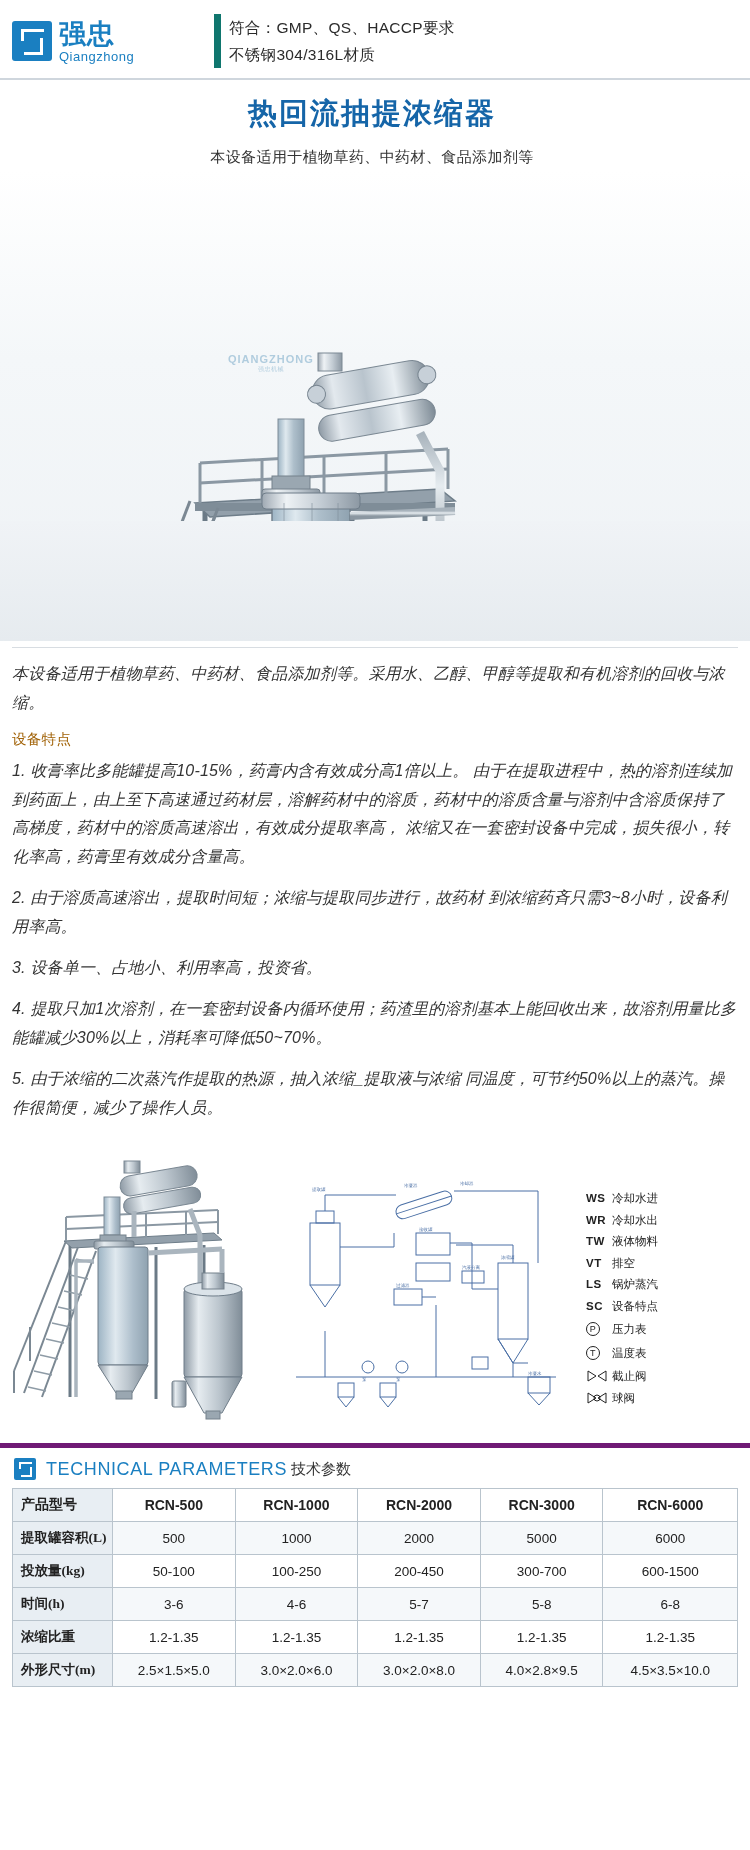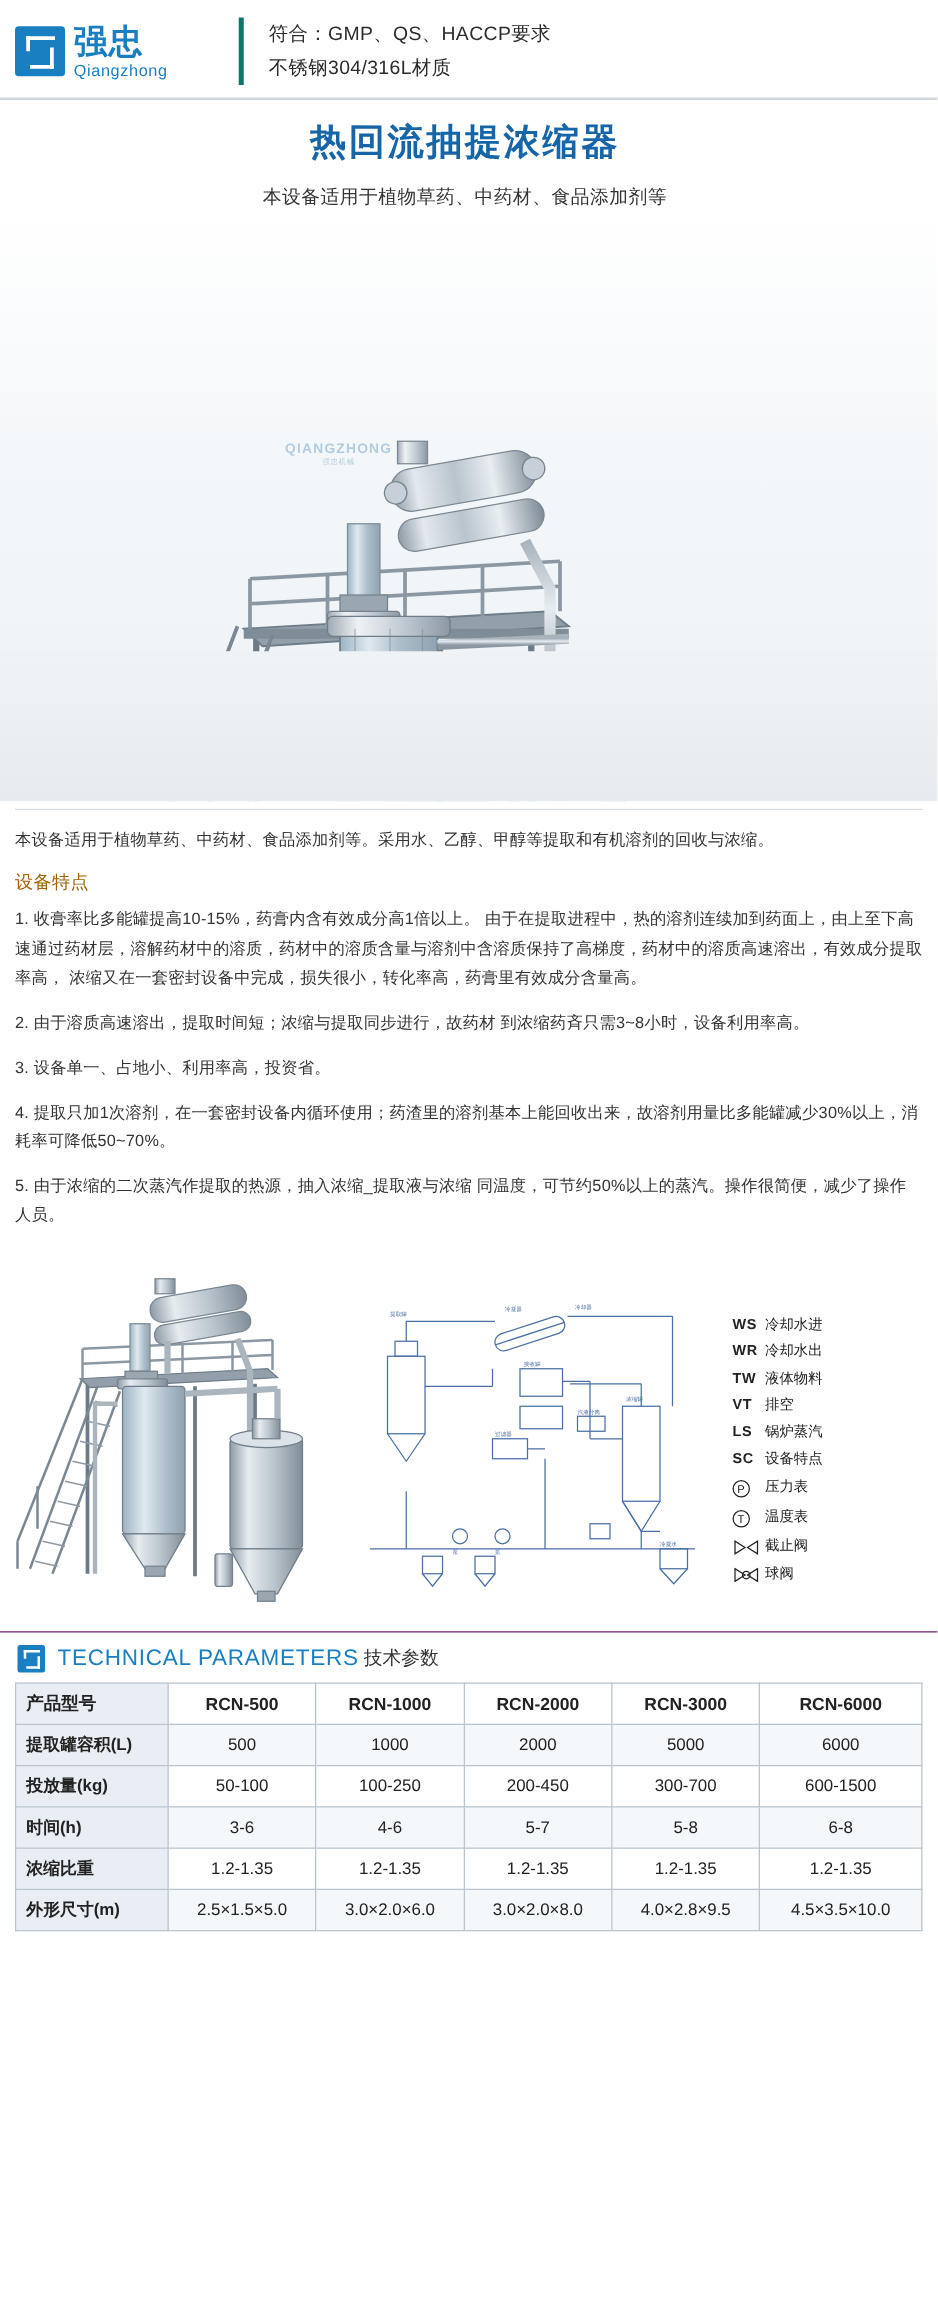--- a/index.html
+++ b/index.html
@@ -63,23 +63,23 @@
     letter-spacing: 1px;
     font-family: "DejaVu Sans", sans-serif;
   }
   .logo-en {
     font-size: 13px;
     color: #1a7fc1;
     letter-spacing: 0.5px;
     margin-top: 3px;
   }
   .header-text {
-    padding-left: 20px;
-    border-left: 4px solid #0f766e;
-    margin-left: 1px;
+    padding-left: 8px;
+    border-left: 7px solid #0f766e;
+    margin-left: 24px;
   }
   .header-line {
     font-size: 15.5px;
     color: #2b2b2b;
     line-height: 1.75;
     letter-spacing: 0.3px;
   }
 
   
   .title-block {
@@ -129,25 +129,26 @@
   
   .divider {
     width: 726px;
     margin: 6px auto 0 auto;
     border-top: 1px solid #d8dde2;
   }
   .content {
     padding: 12px 12px 4px 12px;
   }
   .para {
-    font-size: 13px;
+    font-size: 16px;
     line-height: 1.78;
     color: #333;
     margin: 0 0 13px 0;
     letter-spacing: 0.2px;
+    font-style: italic;
   }
   .feature-head {
     font-size: 14.5px;
     color: #a16207;
     margin: 4px 0 8px 0;
     letter-spacing: 0.3px;
   }
 
   
   .diagram-row {
@@ -190,21 +191,21 @@
     display:inline-block;
     width:14px;height:14px;border:1px solid #222;border-radius:50%;
     font-size:9px;line-height:12px;text-align:center;
   }
 
   
   .tech-head {
     display: flex;
     align-items: center;
     padding: 10px 14px 8px 14px;
-    border-top: 1px solid #701a75;
+    border-top: 5px solid #701a75;
     margin-top: 4px;
   }
   .tech-icon {
     width: 22px; height: 22px;
     background: #1a7fc1;
     border-radius: 2px;
     margin-right: 10px;
     position: relative;
     flex: 0 0 22px;
   }
@@ -236,23 +237,24 @@
     color: #222;
   }
   table.params tr:first-child td {
     background: #e8eef3;
     font-weight: bold;
     font-size: 14px;
   }
   table.params td.rowhead {
     background: #e8eef3;
     font-weight: bold;
-    width: 122px;
+    width: 100px;
     text-align: left;
     padding-left: 8px;
+    font-family: Liberation Serif, serif;
   }
   table.params tr:nth-child(odd) td:not(.rowhead):not(:first-child) {
     background: #ffffff;
   }
   table.params tr:nth-child(even) td:not(.rowhead) {
     background: #f5f8fa;
   }
 </style>
 </head>
 <body>

